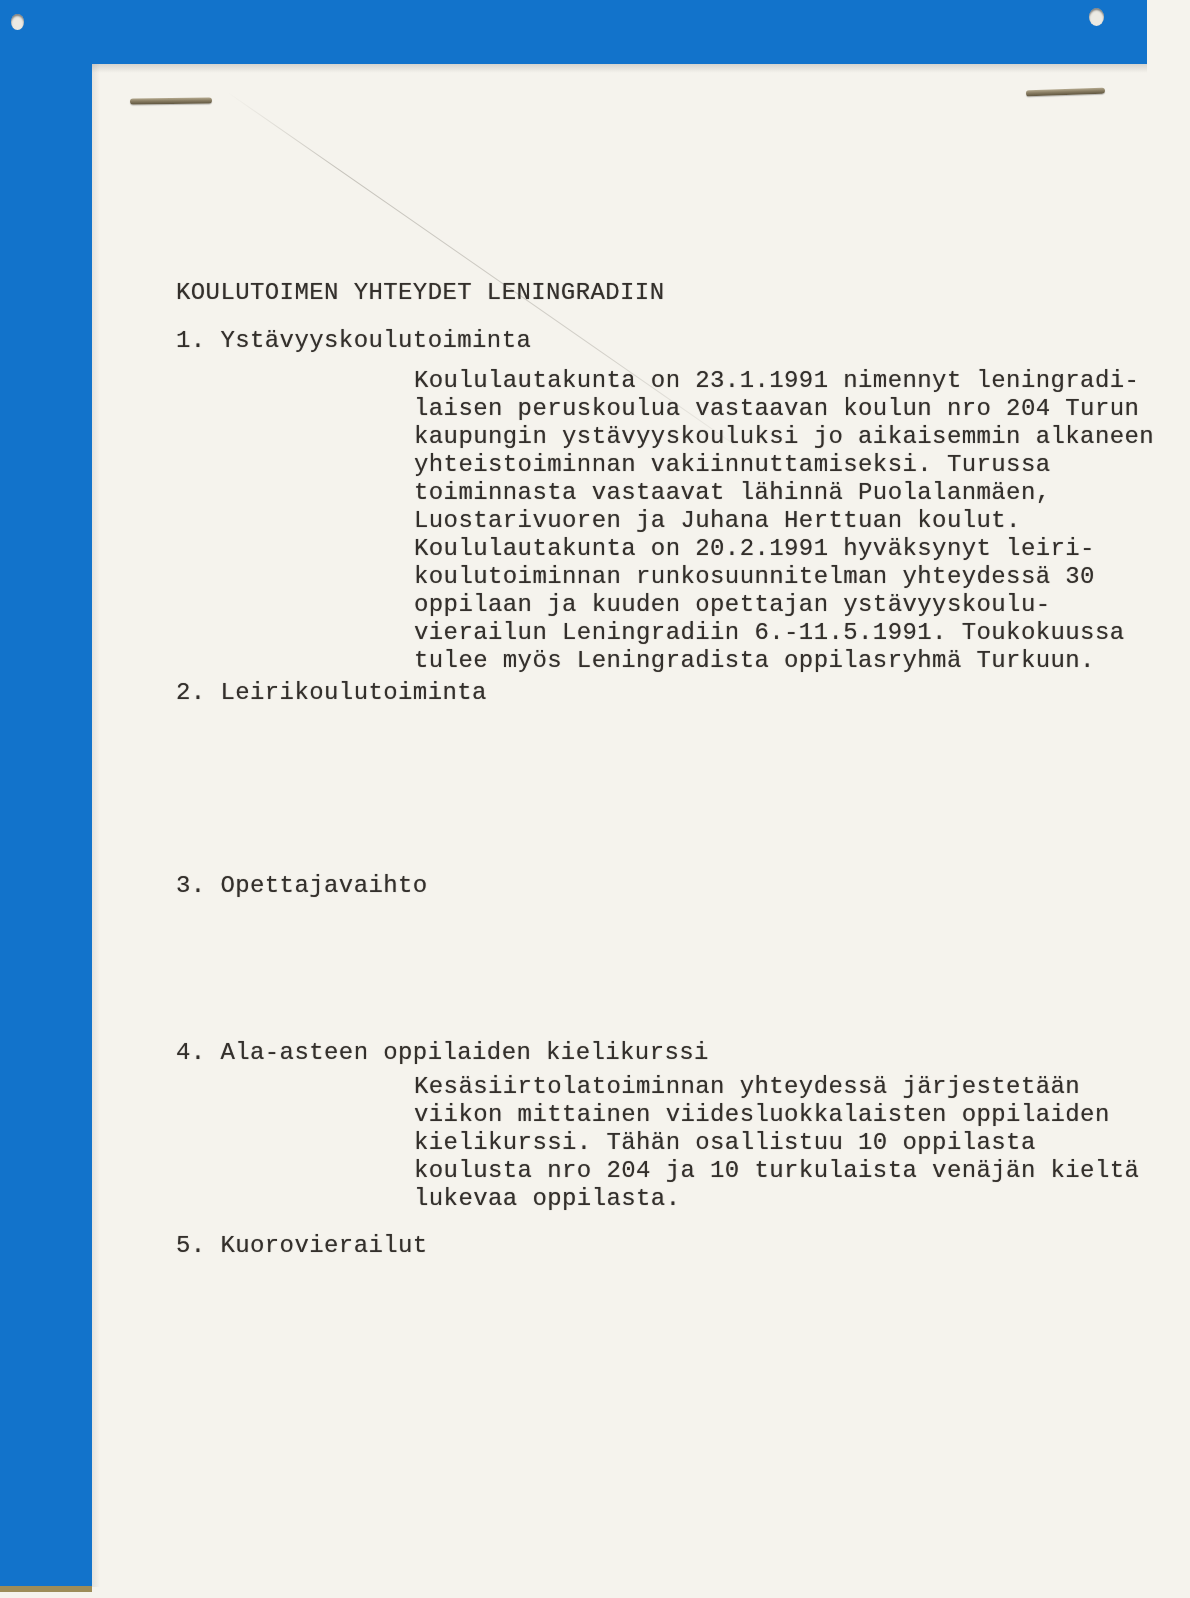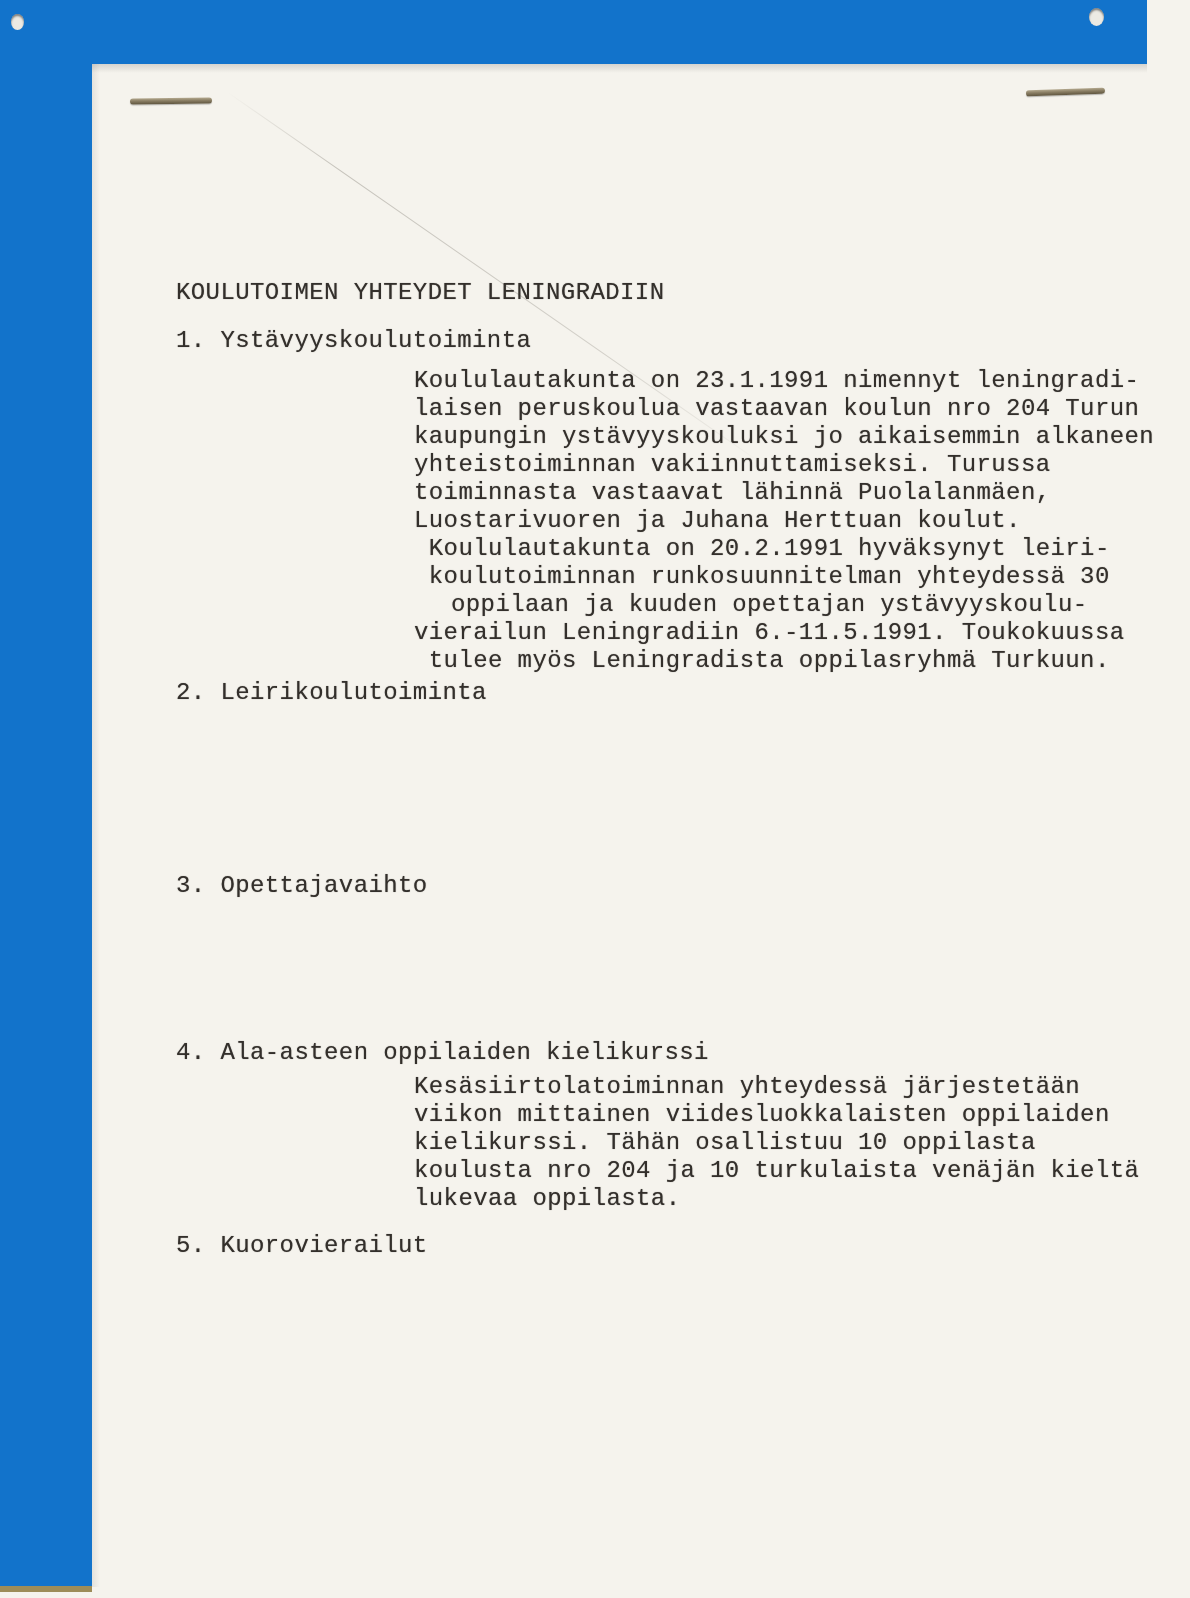--- a/index.html
+++ b/index.html
@@ -92,21 +92,21 @@
   }
   .doc .para {
     position: absolute;
     left: 413px;
     margin: 1px;
     white-space: pre-line;
   }
   .title { top: 271px; }
   .h-1   { top: 319px; }
   .p-1   { top: 366px; }
-  .p-2   { top: 534px; text-align: center; }
+  .p-2   { top: 534px; }
   .h-2   { top: 671px; }
   .p-3   { top: 713px; }
   .h-3   { top: 864px; }
   .p-4   { top: 902px; }
   .h-4   { top: 1031px; text-align: right; }
   .p-5   { top: 1072px; }
   .h-5   { top: 1224px; }
   .p-6   { top: 1265px; }
 </style>
 </head>

